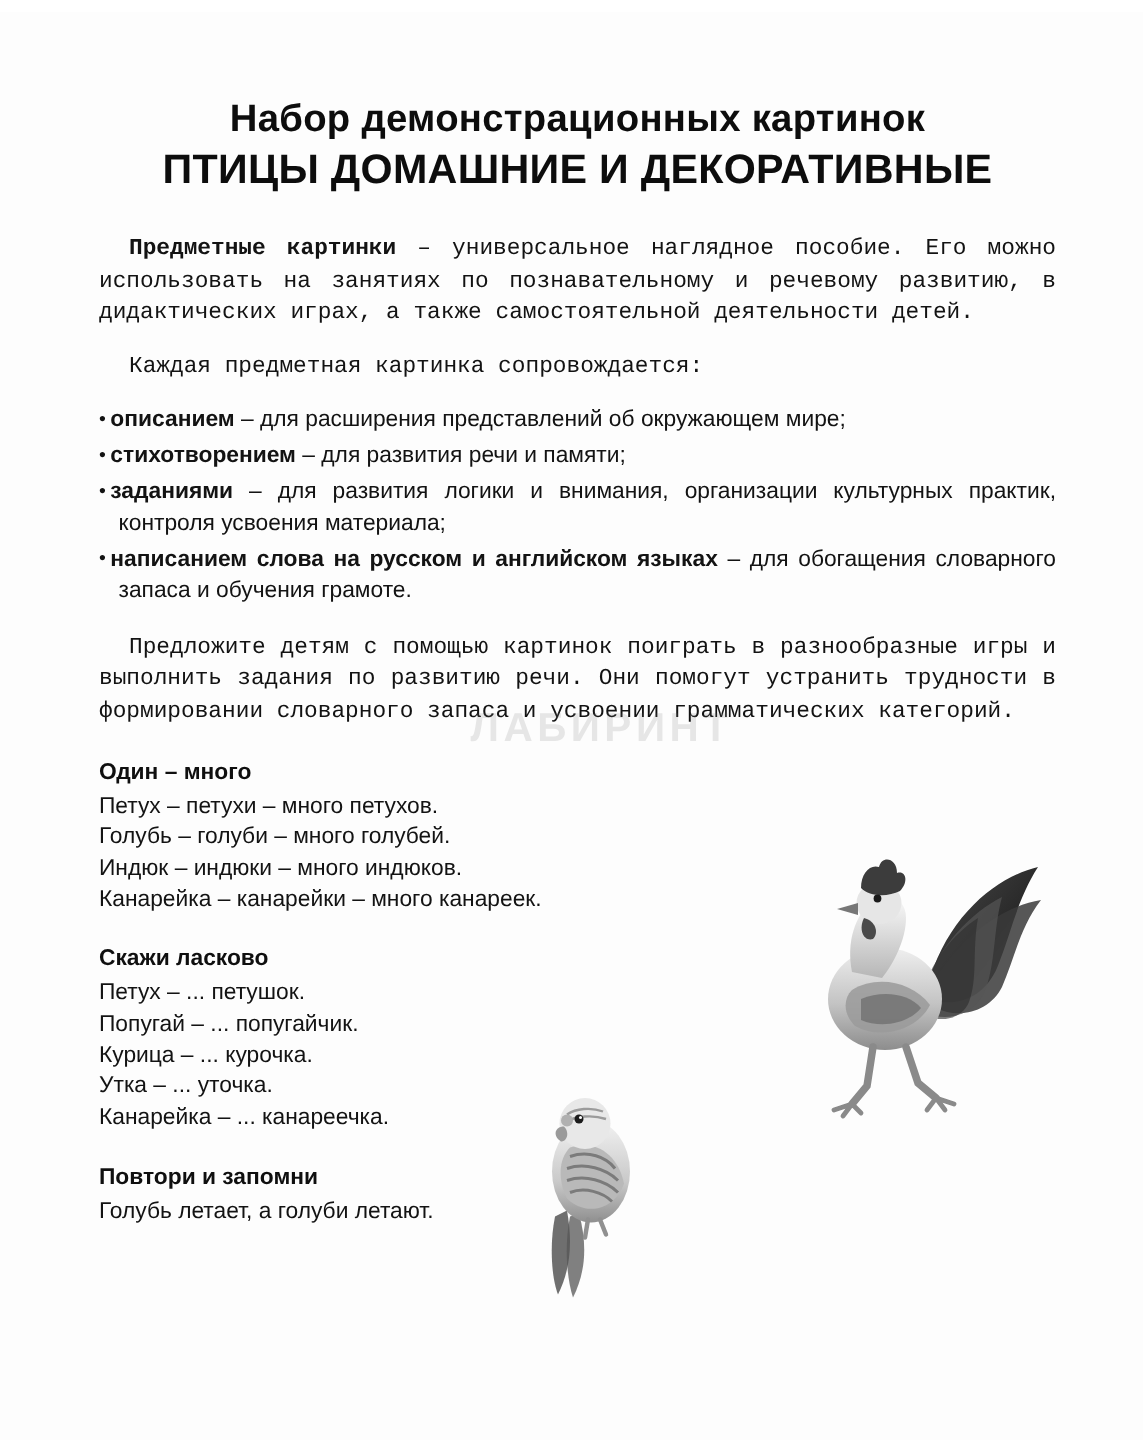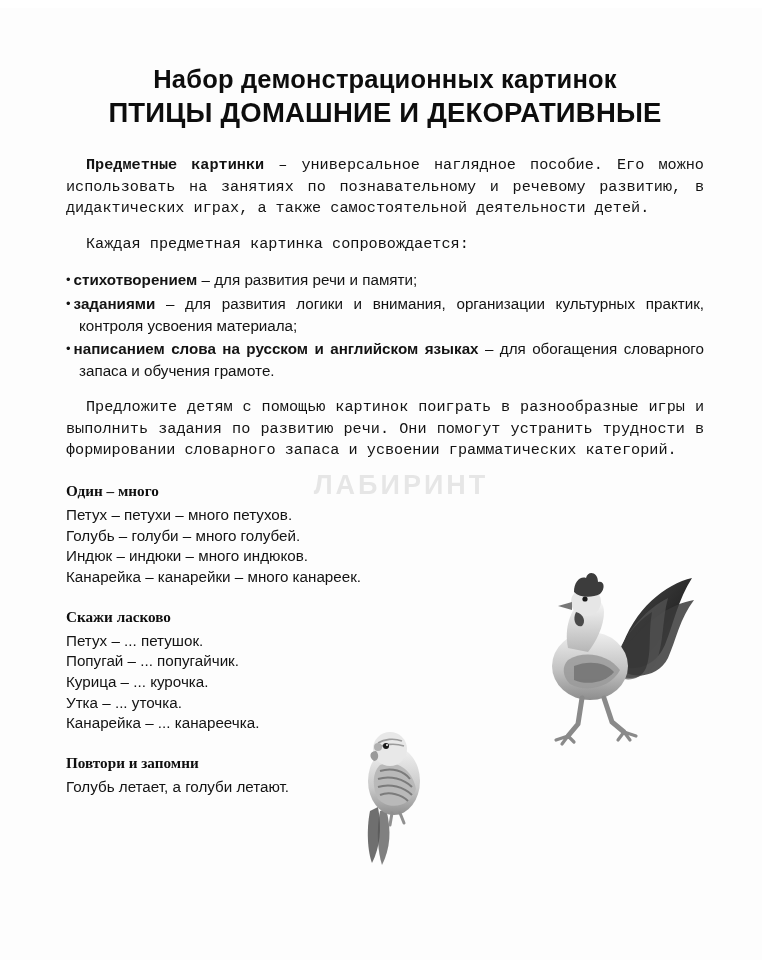--- a/index.html
+++ b/index.html
@@ -79,21 +79,20 @@
   .section {
     margin-top: 20px;
     position: relative;
     z-index: 2;
   }
   .section-head {
     font-size: 15.2px;
     font-weight: bold;
     margin-bottom: 5px;
     color: #0f0f0f;
-    font-family: Liberation Serif, serif;
   }
   .section-line {
     font-size: 15.2px;
     line-height: 1.36;
     color: #131313;
   }
   .section-line .ital {
   }
   
   .rooster {
@@ -137,20 +136,21 @@
   <div class="title-block">
     <div class="title-line1">Набор демонстрационных картинок</div>
     <div class="title-line2">ПТИЦЫ ДОМАШНИЕ И ДЕКОРАТИВНЫЕ</div>
   </div>
 
   <p class="body-par indent"><span class="bold">Предметные картинки</span><span> – универсальное наглядное пособие. Его можно использовать на занятиях по познавательному и речевому развитию, в дидактических играх, а также самостоятельной деятельности детей.</span></p>
 
   <p class="body-par indent">Каждая предметная картинка сопровождается:</p>
 
   <ul class="feature-list">
+    <li><span class="bullet">•</span><span class="bold">описанием</span><span> – для расширения представлений об окружающем мире;</span></li>
     <li><span class="bullet">•</span><span class="bold">стихотворением</span><span> – для развития речи и памяти;</span></li>
     <li><span class="bullet">•</span><span class="bold">заданиями</span><span> – для развития логики и внимания, организации культурных практик, контроля усвоения материала;</span></li>
     <li><span class="bullet">•</span><span class="bold">написанием слова на русском и английском языках</span><span> – для обогащения словарного запаса и обучения грамоте.</span></li>
   </ul>
 
   <p class="body-par indent">Предложите детям с помощью картинок поиграть в разнообразные игры и выполнить задания по развитию речи. Они помогут устранить трудности в формировании словарного запаса и усвоении грамматических категорий.</p>
 
   <div class="section">
     <div class="section-head">Один – много</div>
     <div class="section-line">Петух – петухи – много петухов.</div>

